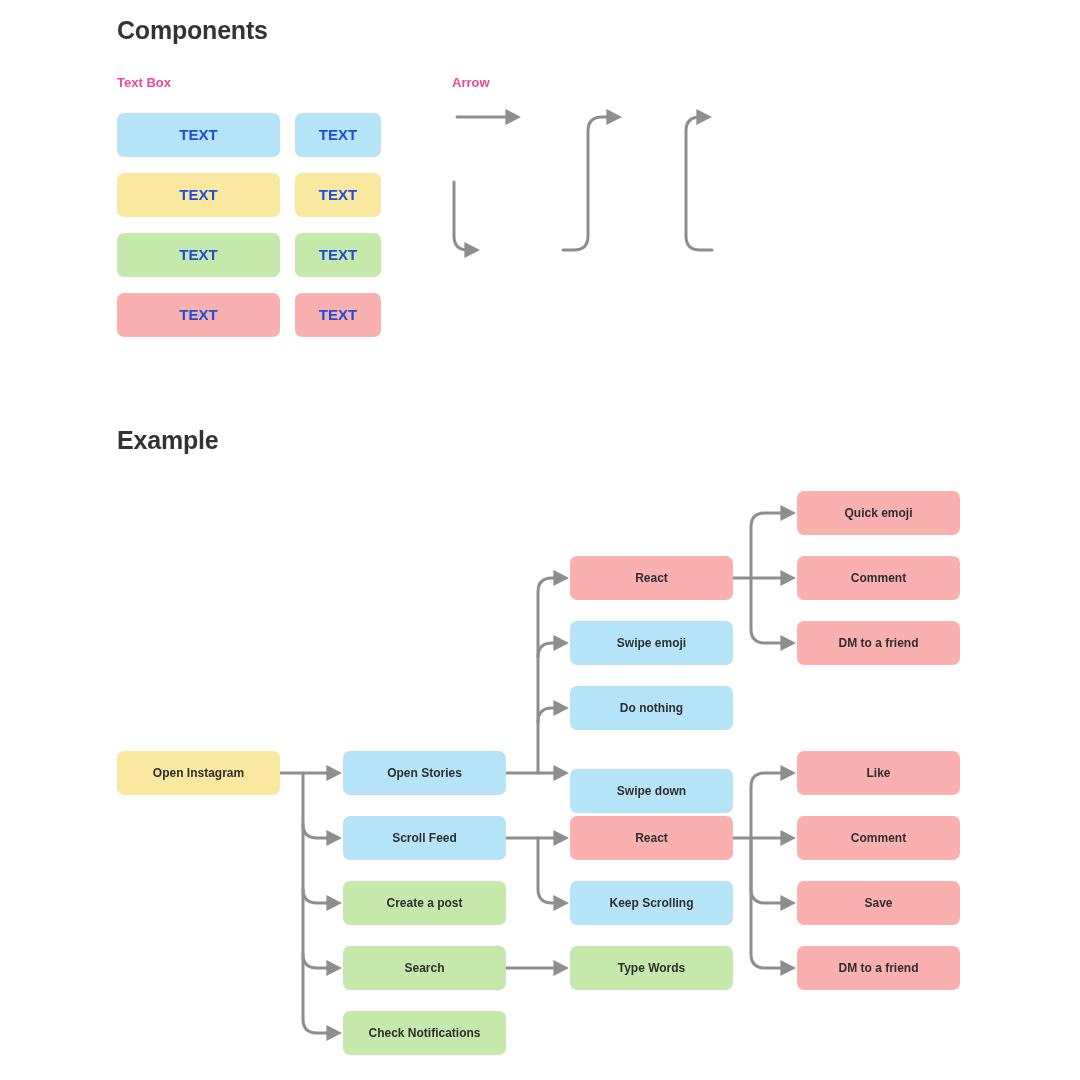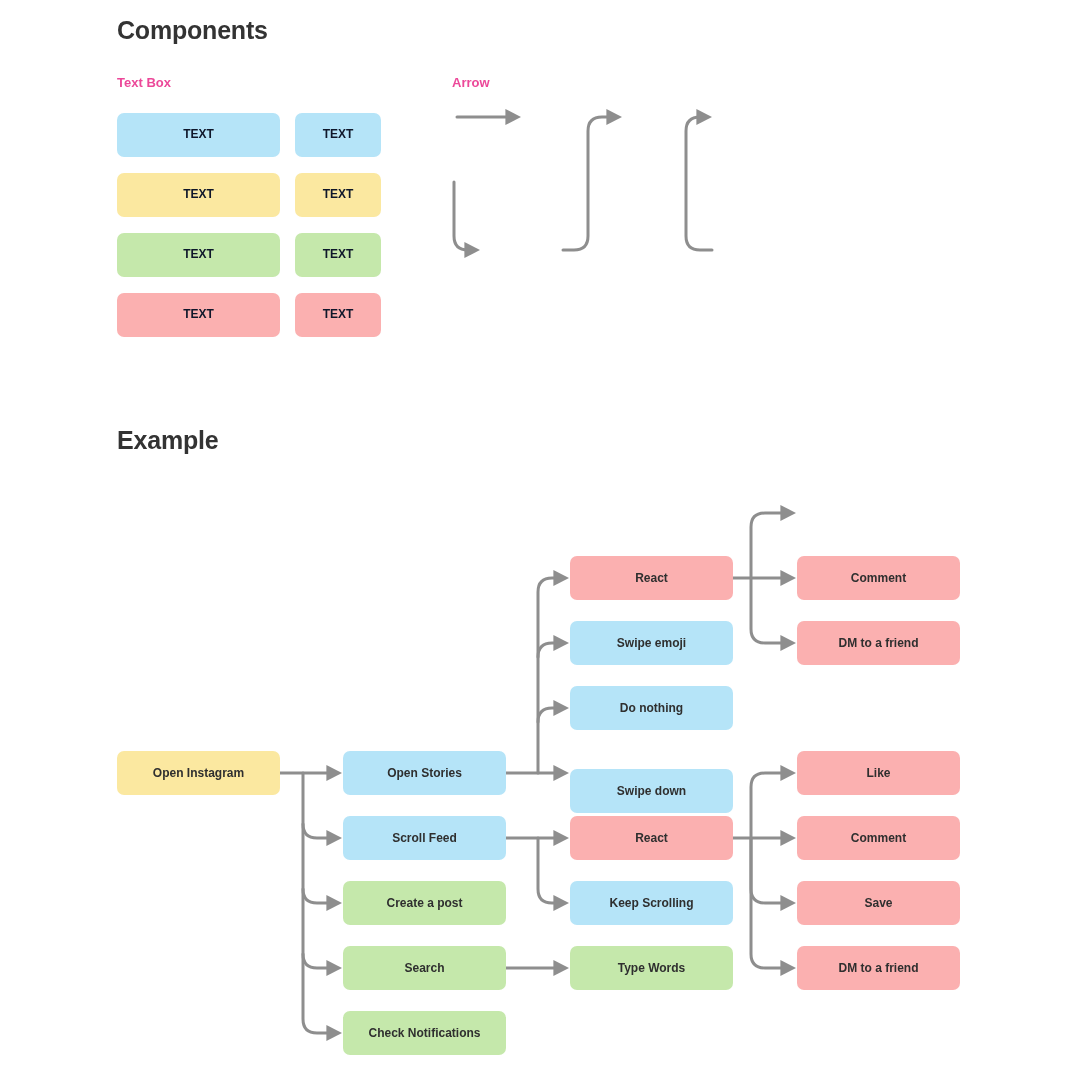--- a/index.html
+++ b/index.html
@@ -28,23 +28,23 @@
     color:#ec4899;
   }
 
   
   .box{
     position:absolute;
     display:flex;
     align-items:center;
     justify-content:center;
     border-radius:7px;
-    font-size:12px;
+    font-size:15px;
     font-weight:bold;
-    color:#0f172a;
+    color:#1d4ed8;
     text-align:center;
     line-height:1.1;
     box-sizing:border-box;
   }
   .swatch{height:44px;}
   .sw-wide{width:163px;left:117px;}
   .sw-narrow{width:86px;left:295px;}
 
   .c-blue{background:#b5e4f8;}
   .c-yellow{background:#fbe8a0;}
@@ -163,20 +163,21 @@
   <div class="node col2 c-green" style="top:1011px;">Check Notifications</div>
 
   <div class="node col3 c-red" style="top:556px;">React</div>
   <div class="node col3 c-blue" style="top:621px;">Swipe emoji</div>
   <div class="node col3 c-blue" style="top:686px;">Do nothing</div>
   <div class="node col3 c-blue" style="top:769px;">Swipe down</div>
   <div class="node col3 c-red" style="top:816px;">React</div>
   <div class="node col3 c-blue" style="top:881px;">Keep Scrolling</div>
   <div class="node col3 c-green" style="top:946px;">Type Words</div>
 
+  <div class="node col4 c-red" style="top:491px;">Quick emoji</div>
   <div class="node col4 c-red" style="top:556px;">Comment</div>
   <div class="node col4 c-red" style="top:621px;">DM to a friend</div>
   <div class="node col4 c-red" style="top:751px;">Like</div>
   <div class="node col4 c-red" style="top:816px;">Comment</div>
   <div class="node col4 c-red" style="top:881px;">Save</div>
   <div class="node col4 c-red" style="top:946px;">DM to a friend</div>
 
 </div>
 
 </body></html>

